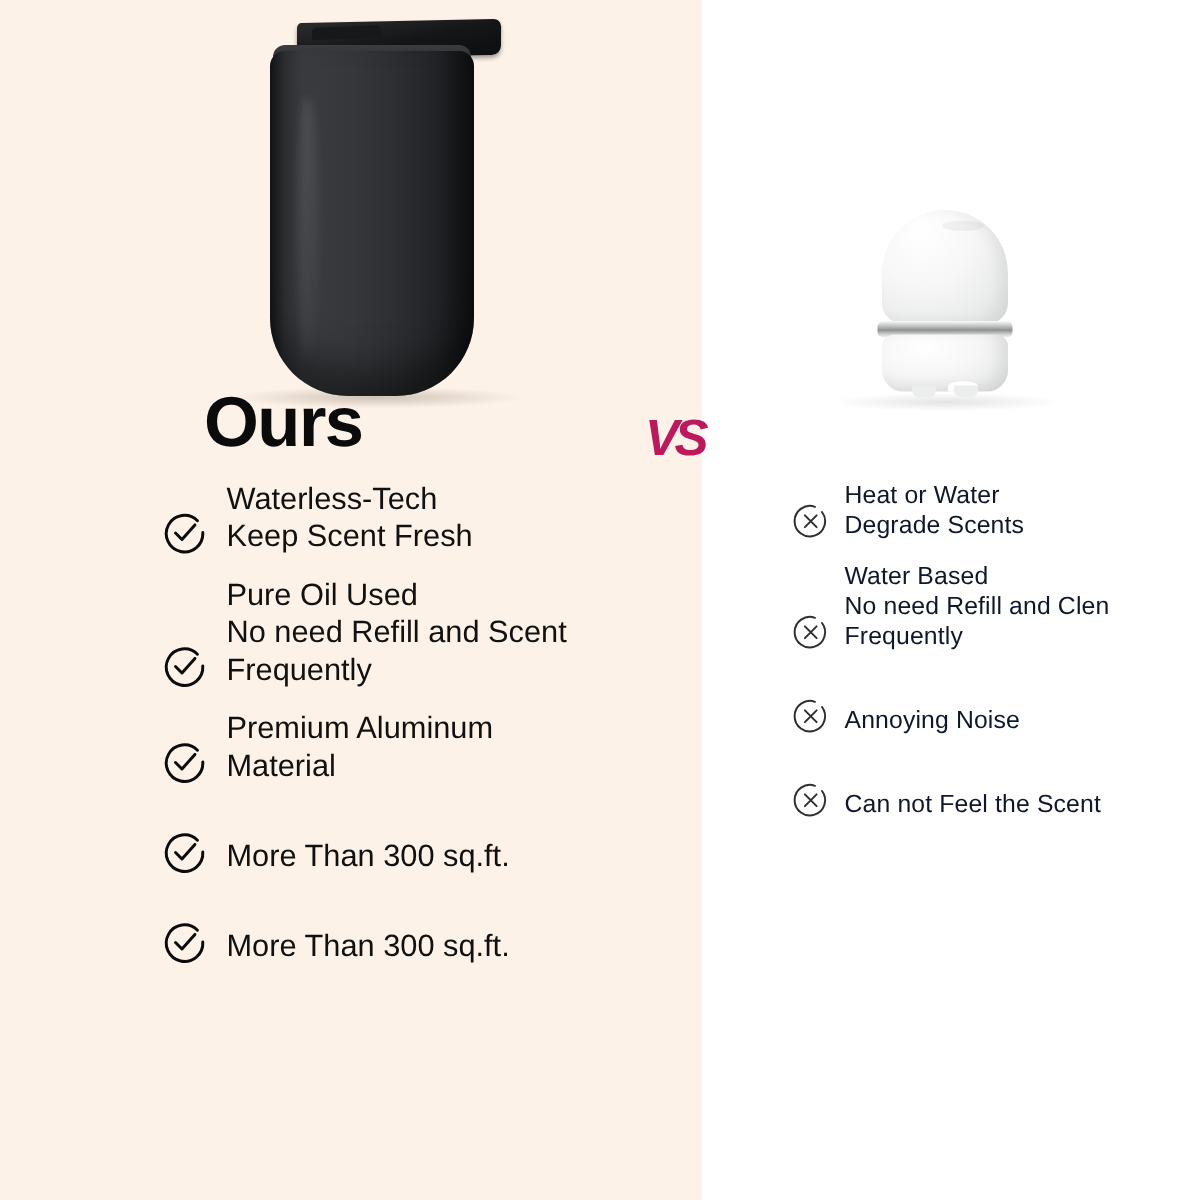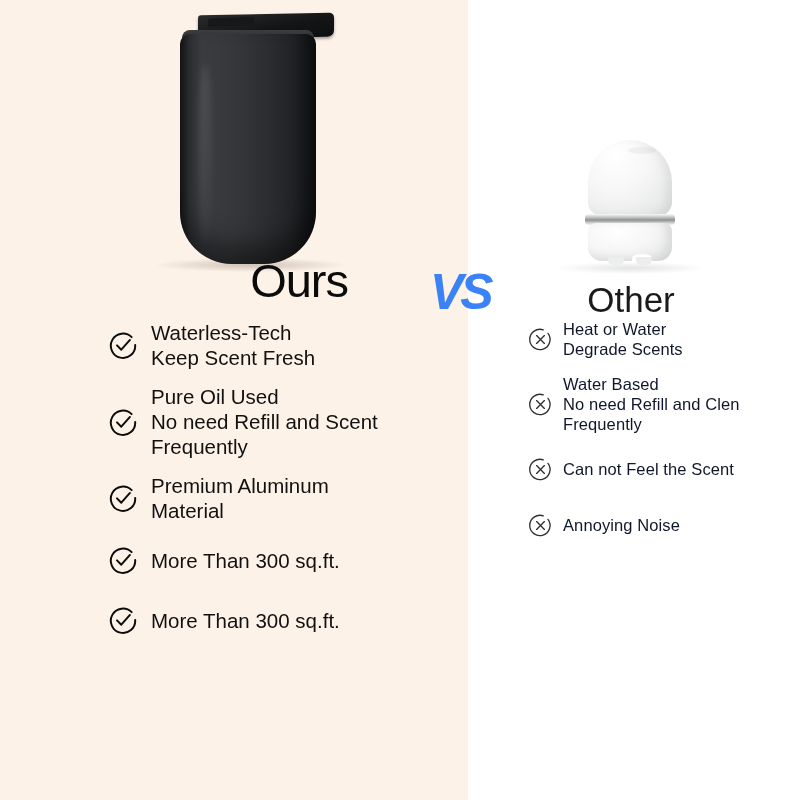--- a/index.html
+++ b/index.html
@@ -103,43 +103,43 @@
     position:absolute;left:44px;bottom:0px;width:20px;height:7px;
     background:#ffffff;border-radius:50% 50% 0 0;
   }
   .diff-shadow{
     position:absolute;left:556px;top:262px;width:150px;height:12px;
     background:radial-gradient(ellipse at center,rgba(120,120,120,.20) 0%,rgba(255,255,255,0) 72%);
   }
 
   
   .h-ours{
-    position:absolute;left:148px;top:256px;width:200px;
-    text-align:right;
-    font-size:47px;line-height:50px;font-weight:normal;
+    position:absolute;left:136px;top:256px;width:200px;
+    text-align:left;
+    font-size:47px;line-height:50px;font-weight:bold;
     letter-spacing:-1px;color:#0b0b0b;
   }
   .h-other{
     position:absolute;left:548px;top:280px;width:166px;
     text-align:center;
     font-size:35px;line-height:40px;font-weight:400;
     letter-spacing:0px;color:#1a1a1a;
   }
   .vs{
     position:absolute;left:430px;top:267px;
-    font-size:50px;line-height:50px;font-weight:bold;font-style:italic;
-    letter-spacing:-3px;color:#3b82f6;
+    font-size:34px;line-height:50px;font-weight:bold;font-style:italic;
+    letter-spacing:-3px;color:#be185d;
     z-index:5;
   }
 
   
   .col-left{position:absolute;left:108px;top:320px;width:345px;}
   .col-right{position:absolute;left:528px;top:318px;width:262px;}
 
-  .frow{position:relative;display:flex;align-items:center;}
+  .frow{position:relative;display:flex;align-items:flex-end;}
   .col-left .frow{margin-bottom:14px;min-height:46px;}
   .col-right .frow{margin-bottom:14px;min-height:42px;}
 
   .ic{flex:0 0 auto;display:block;}
   .col-left .ic{width:30px;height:30px;margin-right:13px;}
   .col-right .ic{width:25px;height:25px;margin-right:10px;}
 
   .ftxt{
     color:#111111;
     font-size:20.5px;line-height:25px;
@@ -179,21 +179,20 @@
     <div class="diff-band"></div>
     <div class="diff-base">
       <div class="diff-notch"></div>
       <div class="diff-foot l"></div>
       <div class="diff-foot r"></div>
     </div>
   </div>
 
   <div class="h-ours">Ours</div>
   <div class="vs">VS</div>
-  <div class="h-other">Other</div>
 
   <div class="col-left">
       <div class="frow">
         <svg class="ic" viewBox="0 0 32 32">
           <path d="M25.2 7.6 A13 13 0 1 0 29 16" fill="none" stroke="#0b0b0b" stroke-width="2.1" stroke-linecap="round"></path>
           <path d="M9.6 16.4 L14.2 21 L23.4 10.6" fill="none" stroke="#0b0b0b" stroke-width="2.1" stroke-linecap="round" stroke-linejoin="round"></path>
         </svg>
         <span class="ftxt">Waterless-Tech
 Keep Scent Fresh</span>
       </div>
@@ -245,24 +244,24 @@
         </svg>
         <span class="ftxt">Water Based
 No need Refill and Clen
 Frequently</span>
       </div>
       <div class="frow">
         <svg class="ic" viewBox="0 0 32 32">
           <path d="M19.6 3.7 A13 13 0 1 0 25.6 8.1" fill="none" stroke="#2f2f2f" stroke-width="1.7" stroke-linecap="round"></path>
           <path d="M11 11 L21 21 M21 11 L11 21" fill="none" stroke="#2f2f2f" stroke-width="1.7" stroke-linecap="round"></path>
         </svg>
+        <span class="ftxt">Annoying Noise</span>
+      </div>
+      <div class="frow">
+        <svg class="ic" viewBox="0 0 32 32">
+          <path d="M19.6 3.7 A13 13 0 1 0 25.6 8.1" fill="none" stroke="#2f2f2f" stroke-width="1.7" stroke-linecap="round"></path>
+          <path d="M11 11 L21 21 M21 11 L11 21" fill="none" stroke="#2f2f2f" stroke-width="1.7" stroke-linecap="round"></path>
+        </svg>
         <span class="ftxt">Can not Feel the Scent</span>
       </div>
-      <div class="frow">
-        <svg class="ic" viewBox="0 0 32 32">
-          <path d="M19.6 3.7 A13 13 0 1 0 25.6 8.1" fill="none" stroke="#2f2f2f" stroke-width="1.7" stroke-linecap="round"></path>
-          <path d="M11 11 L21 21 M21 11 L11 21" fill="none" stroke="#2f2f2f" stroke-width="1.7" stroke-linecap="round"></path>
-        </svg>
-        <span class="ftxt">Annoying Noise</span>
-      </div>
     </div>
 
 </div>
 
 </body></html>

